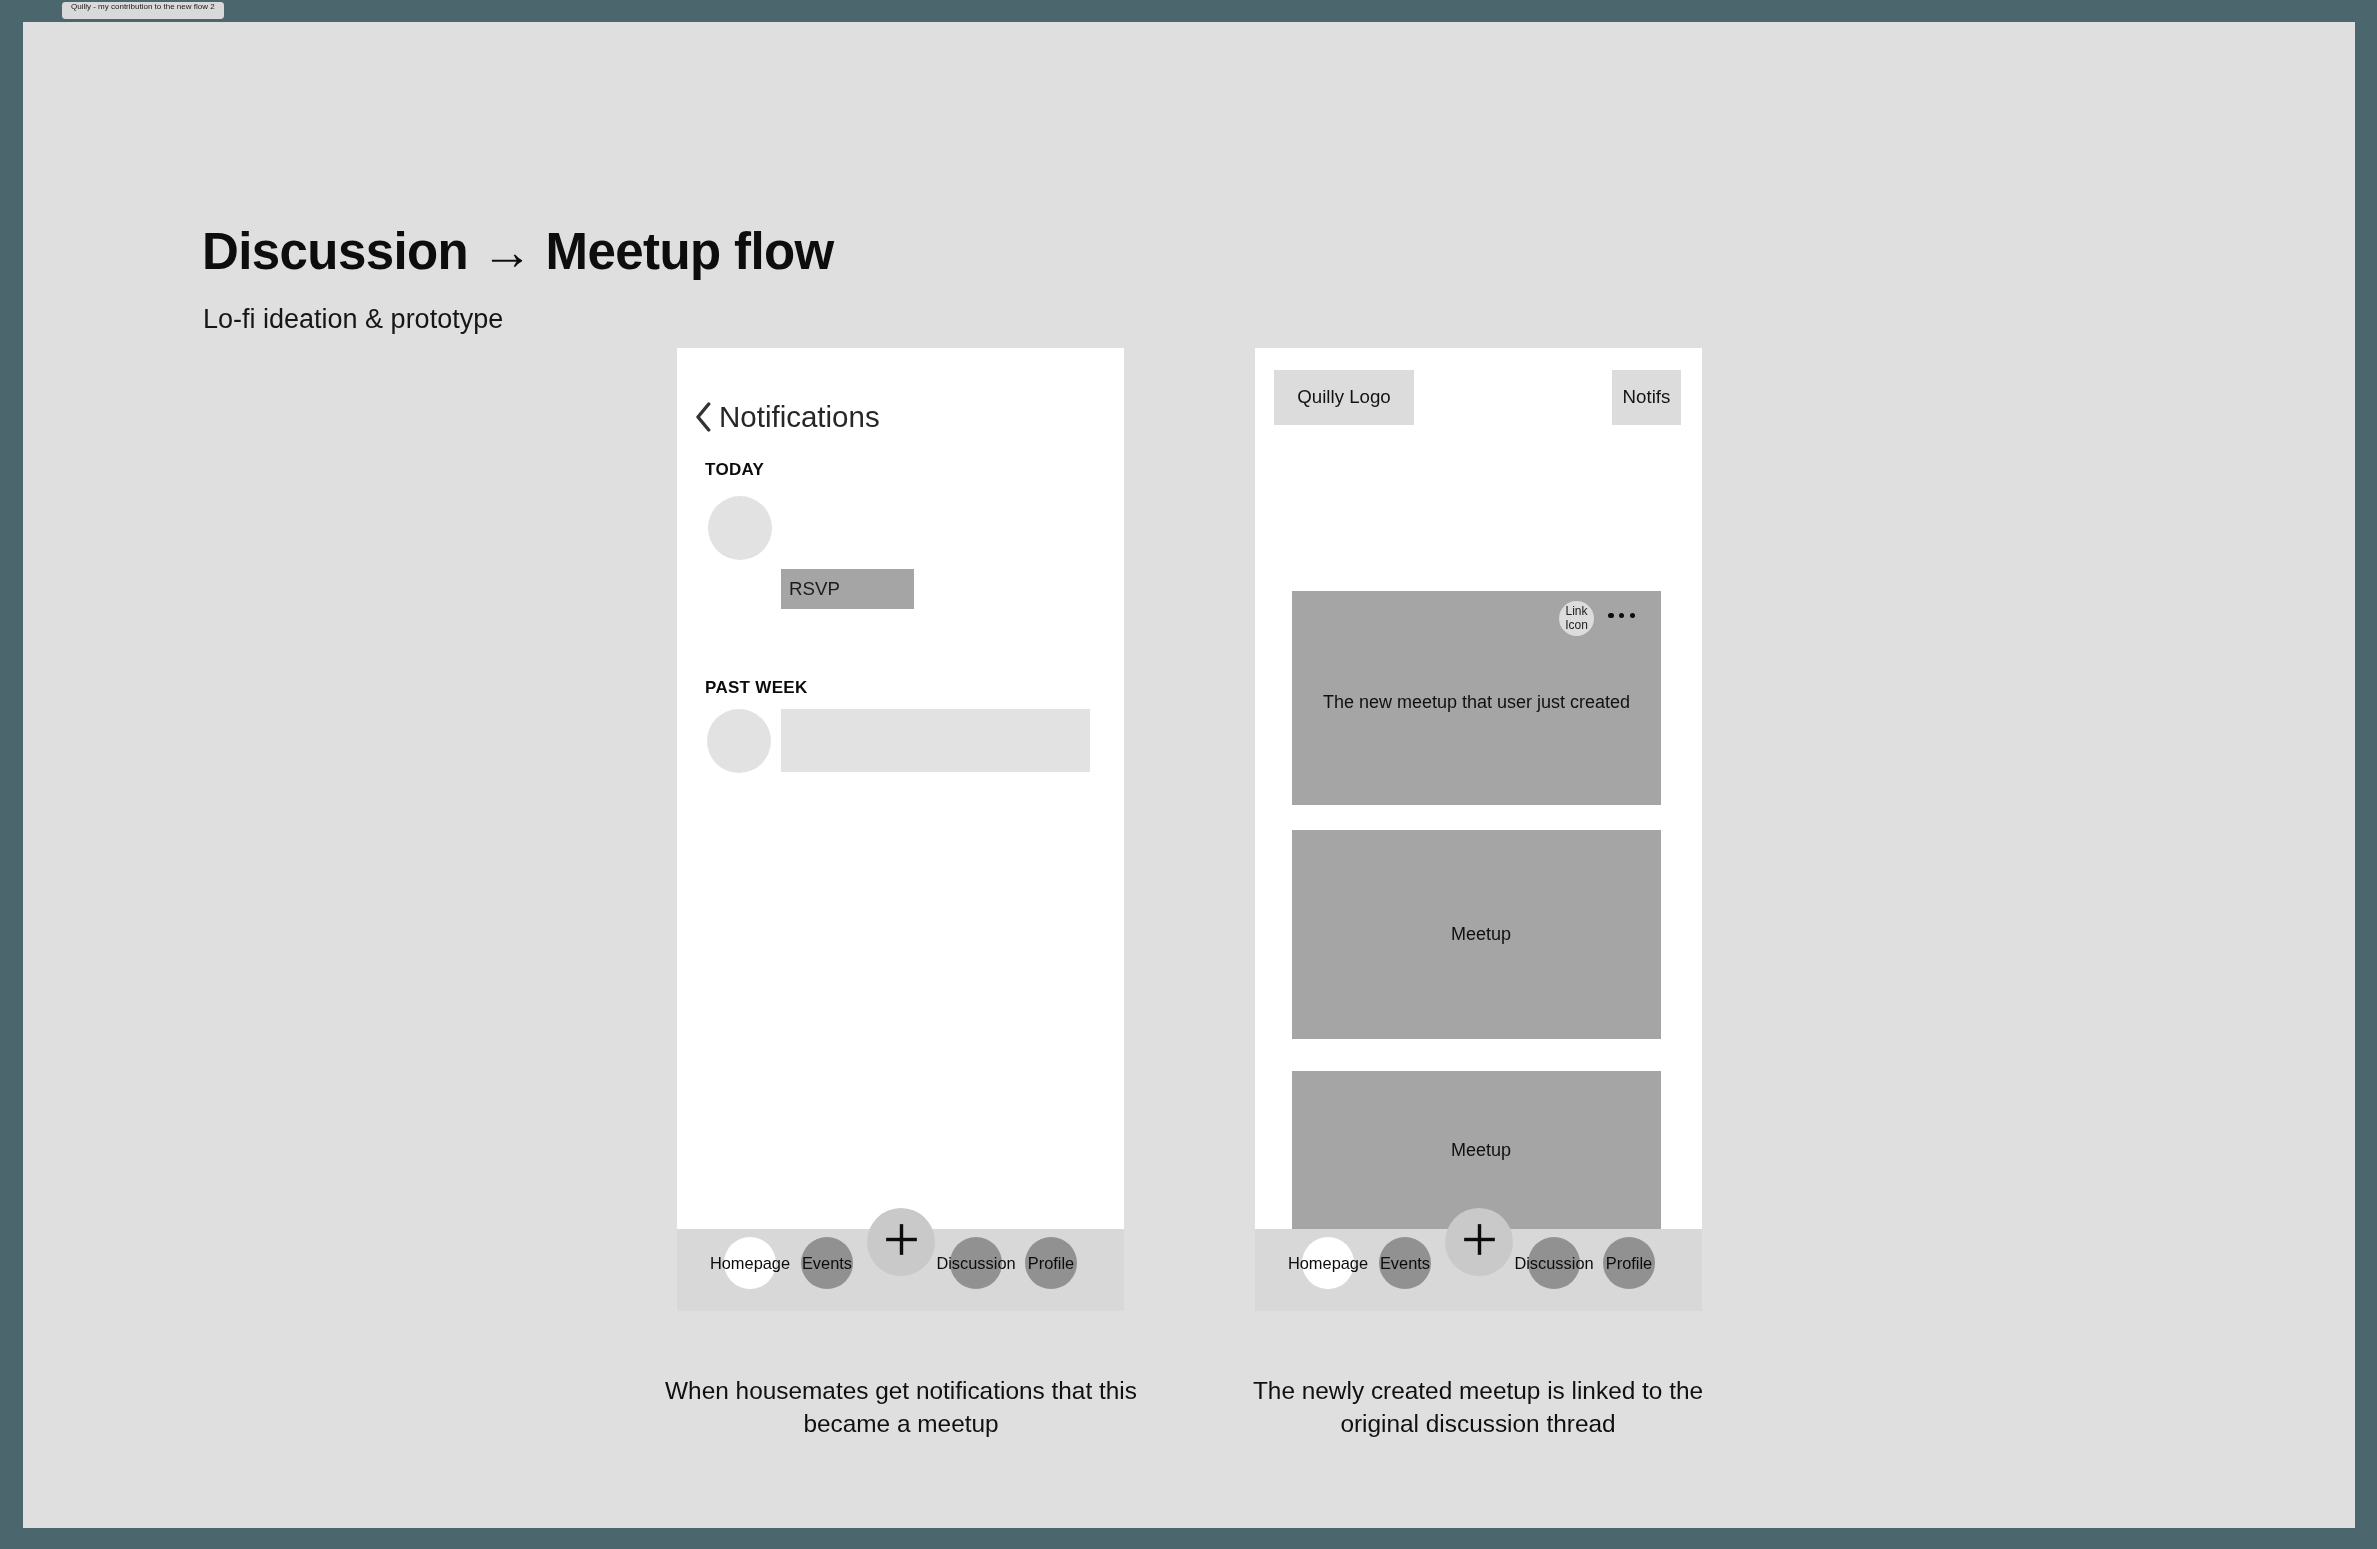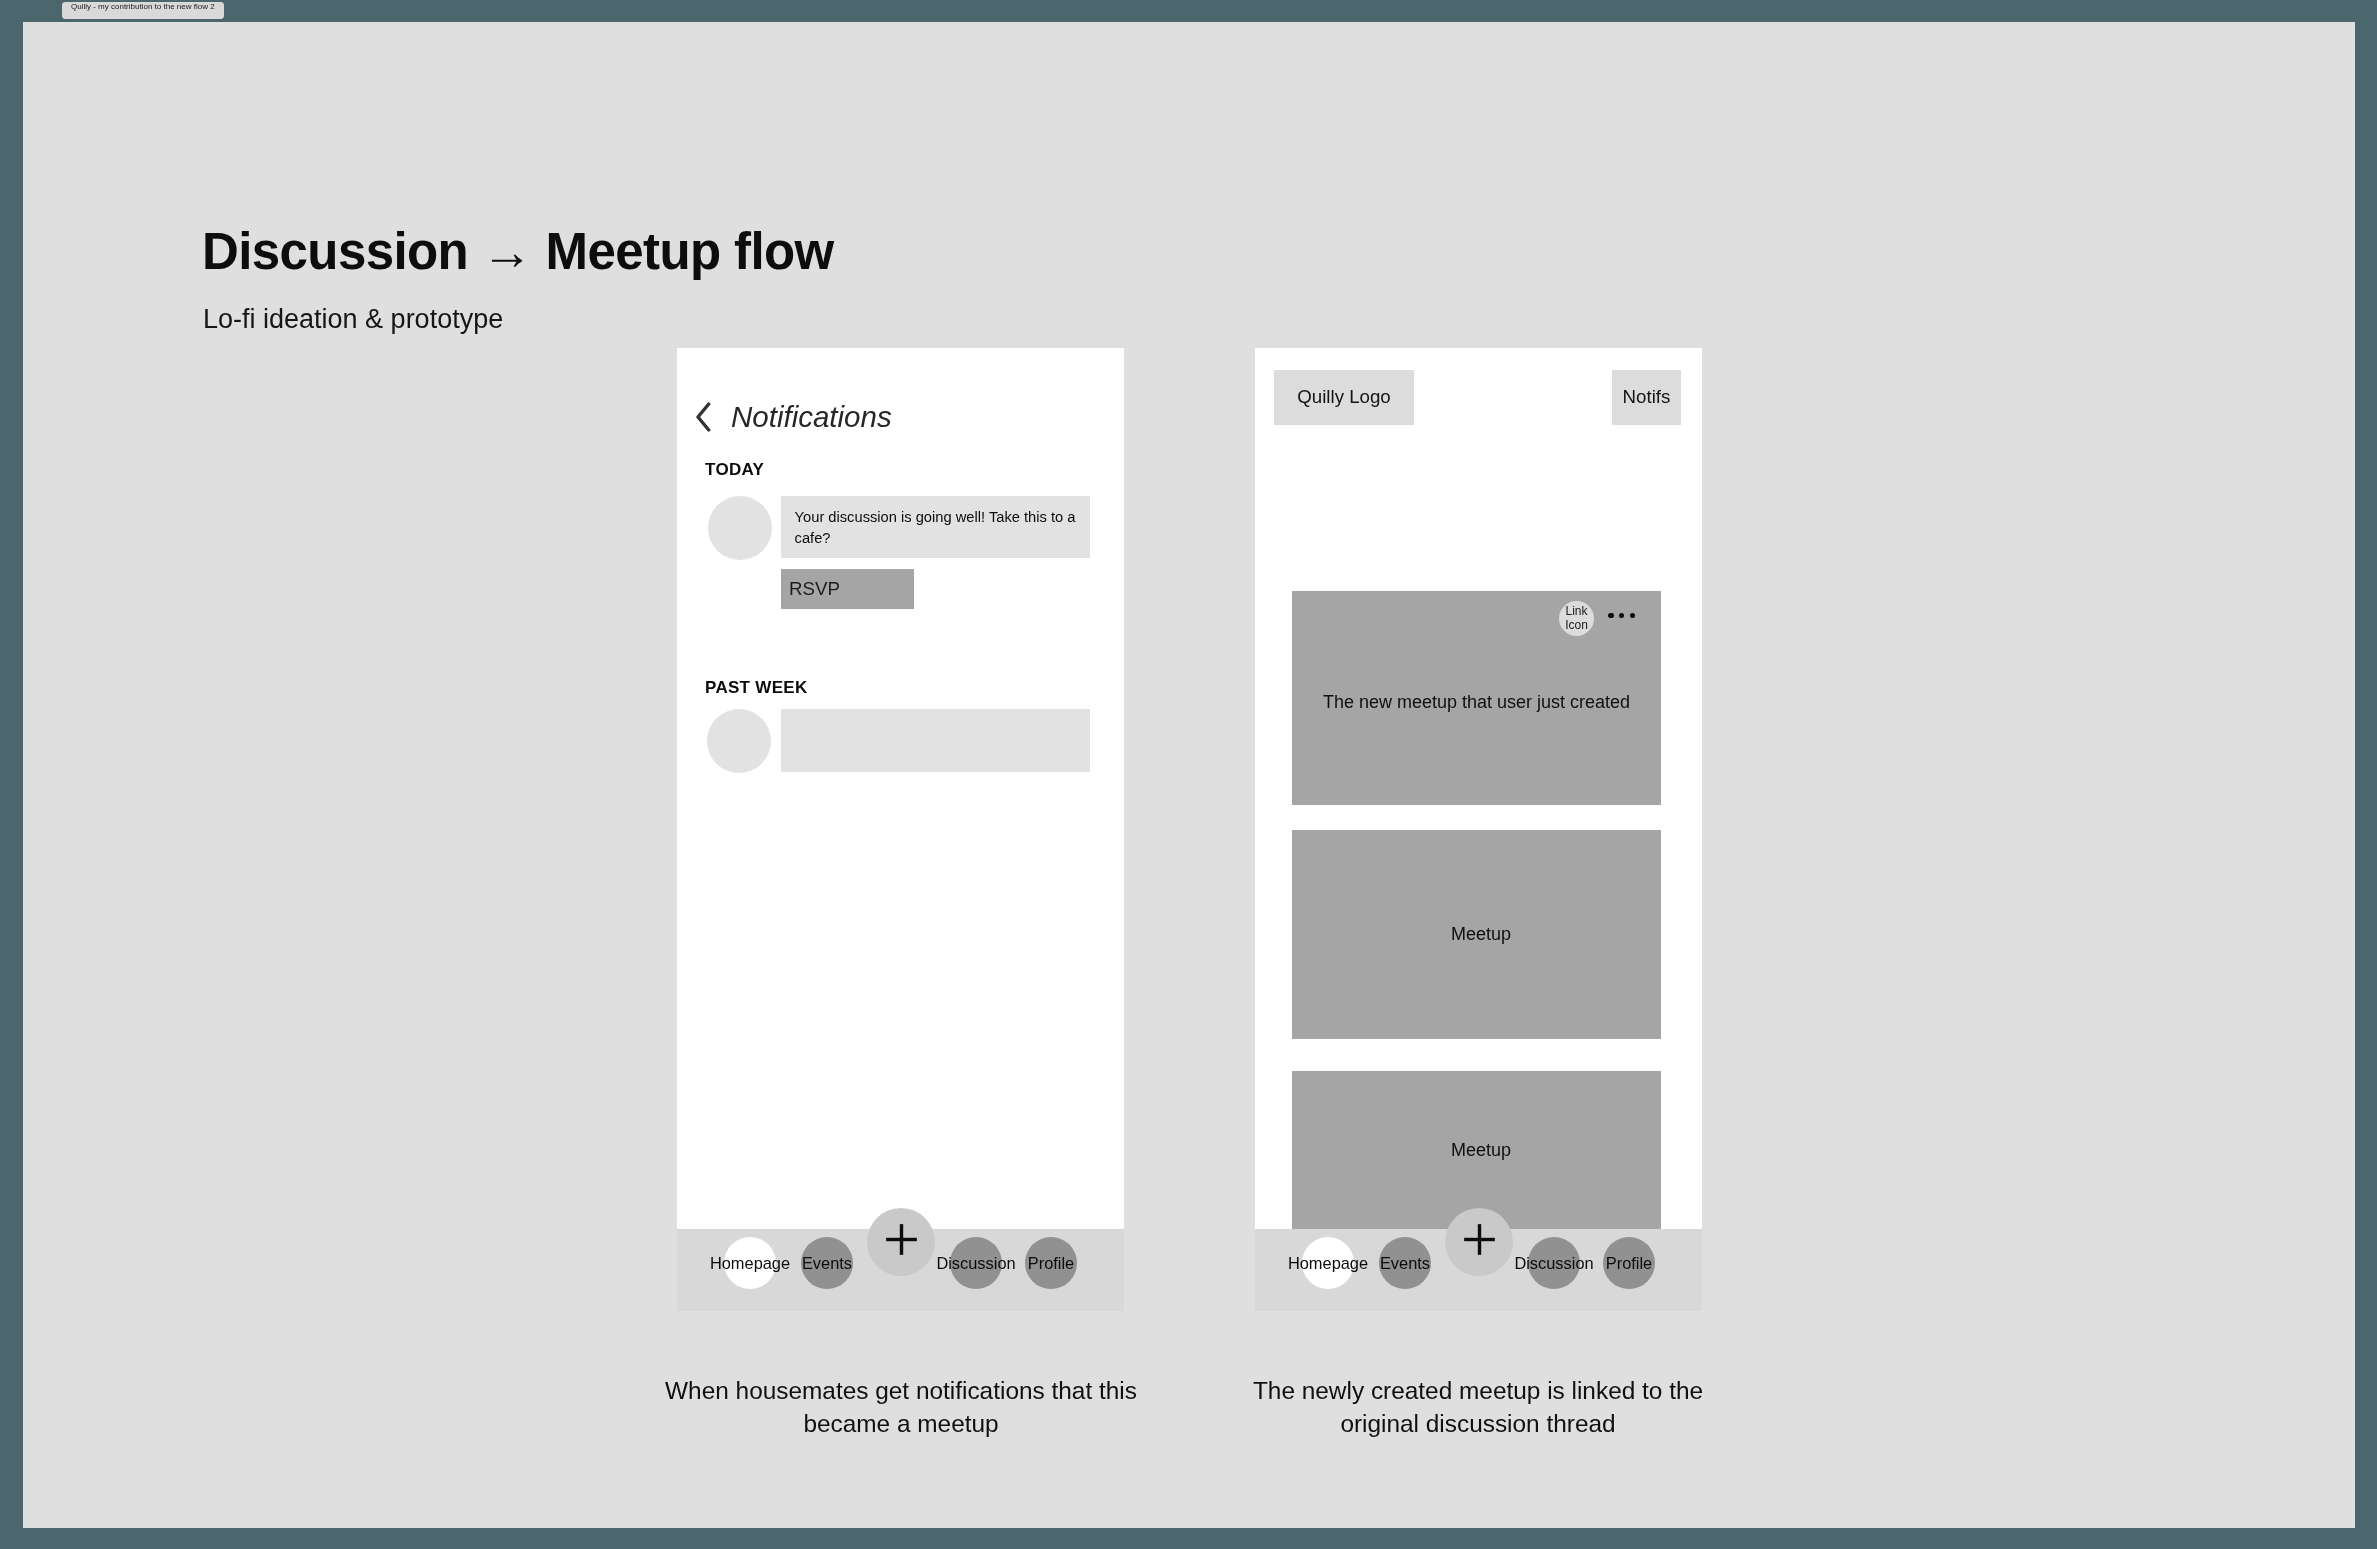--- a/index.html
+++ b/index.html
@@ -65,21 +65,21 @@
   .nav-circle.plus{
     width:68px;height:68px;background:var(--plus_circle);
   }
   .nav-homepage{left:47px;top:8.5px;}
   .nav-events{left:124px;top:8.5px;}
   .nav-plus{left:190px;top:-21px;}
   .nav-discussion{left:273px;top:8.5px;}
   .nav-profile{left:348px;top:8.5px;}
   .screen-header{
     position:absolute;left:17px;top:52px;
-    display:flex;align-items:center;gap:20px;height:35px;font-style:italic;
+    display:flex;align-items:center;gap:8px;height:35px;
   }
   .screen-header .title{font-size:29.5px;font-weight:500;color:#272727;}
   .back-icon{display:flex;align-items:center;}
   .section-label{
     position:absolute;left:28px;
     font-size:17px;font-weight:600;color:#0c0c0c;letter-spacing:0.3px;
   }
   .label-today{top:112px;}
   .label-pastweek{top:330px;}
   .avatar{
@@ -161,21 +161,20 @@
           <svg width="17" height="32" viewBox="0 0 30 56">
               <polyline points="26,5 7,28 26,51" fill="none" stroke="#333333" stroke-width="6" stroke-linecap="round" stroke-linejoin="round"></polyline>
             </svg>
         </span>
         <span class="title">Notifications</span>
       </div>
 
       <div class="section-label label-today">TODAY</div>
 
       <div class="avatar avatar-1"></div>
-      <div class="bubble bubble-message">Your discussion is going well! Take this to a cafe?</div>
       <button class="rsvp-button">RSVP</button>
 
       <div class="section-label label-pastweek">PAST WEEK</div>
 
       <div class="avatar avatar-2"></div>
       <div class="bubble bubble-empty"></div>
     </div>
 
     <nav class="navbar">
       <div class="nav-circle white nav-homepage">

